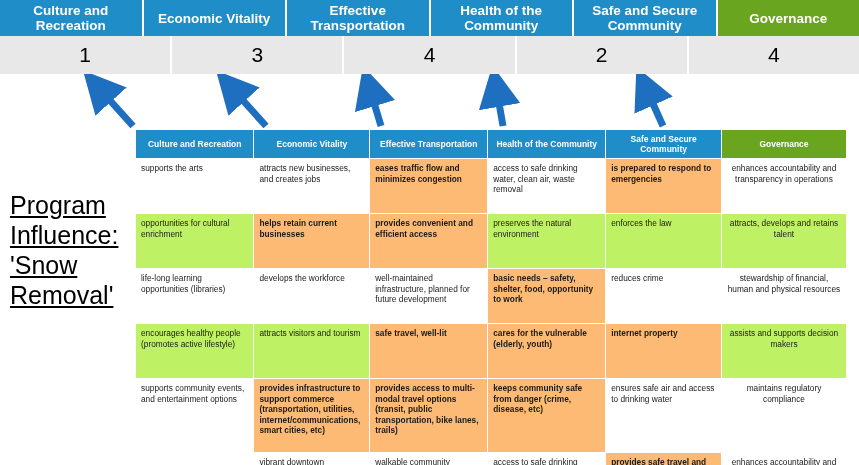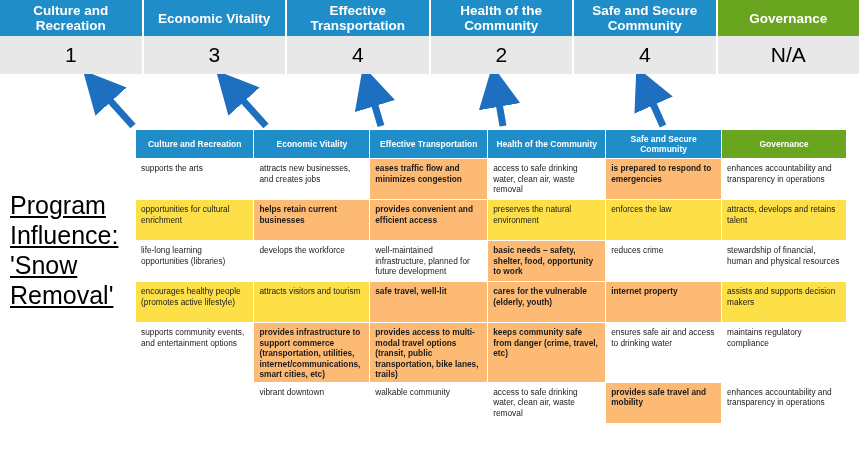--- a/index.html
+++ b/index.html
@@ -112,38 +112,39 @@
   }
   #matrix th.gov {
     background: #6aa520;
     border-right: none;
   }
   #matrix td {
     font-size: 8.3px;
     line-height: 10.5px;
     color: #1a1a1a;
     vertical-align: top;
-    padding: 4px 5px 2px 5px;
+    padding: 4px 5px 16px 5px;
     border-right: 1px solid #ffffff;
     border-bottom: 1px solid #ffffff;
     background: #ffffff;
     height: 34px;
   }
   #matrix td.shade {
-    background: #fde047;
+    background: #bef264;
   }
   #matrix td.hl {
     background: #fdba74;
     font-weight: bold;
   }
   #matrix td.empty {
     background: #ffffff;
   }
   #matrix td:last-child {
     border-right: none;
+    text-align: center;
   }
   
 </style>
 </head>
 <body>
 
 <div id="top-strip">
   <div id="top-header-row">
     <div class="top-head-cell">Culture and Recreation</div>
     <div class="top-head-cell">Economic Vitality</div>
@@ -151,21 +152,20 @@
     <div class="top-head-cell">Health of the Community</div>
     <div class="top-head-cell">Safe and Secure Community</div>
     <div class="top-head-cell gov">Governance</div>
   </div>
   <div id="top-score-row">
     <div class="top-score-cell">1</div>
     <div class="top-score-cell">3</div>
     <div class="top-score-cell">4</div>
     <div class="top-score-cell">2</div>
     <div class="top-score-cell">4</div>
-    <div class="top-score-cell">N/A</div>
   </div>
 </div>
 
 <svg id="arrow-layer" viewBox="0 0 859 62">
   <defs>
     <marker id="ah" markerWidth="6" markerHeight="6" refX="3" refY="3" orient="auto">
       <path d="M0,0 L6,3 L0,6 z" fill="#1f6fc0"></path>
     </marker>
   </defs>
   <g stroke="#1f6fc0" stroke-width="7" fill="none" marker-end="url(#ah)">
@@ -228,21 +228,21 @@
         <td class="shade">attracts visitors and tourism</td>
         <td class="hl">safe travel, well-lit</td>
         <td class="hl">cares for the vulnerable (elderly, youth)</td>
         <td class="hl">internet property</td>
         <td class="shade">assists and supports decision makers</td>
       </tr>
       <tr>
         <td class="">supports community events, and entertainment options</td>
         <td class="hl">provides infrastructure to support commerce (transportation, utilities, internet/communications, smart cities, etc)</td>
         <td class="hl">provides access to multi-modal travel options (transit, public transportation, bike lanes, trails)</td>
-        <td class="hl">keeps community safe from danger (crime, travel, etc)</td>
+        <td class="hl">keeps community safe from danger (crime, disease, etc)</td>
         <td class="">ensures safe air and access to drinking water</td>
         <td class="">maintains regulatory compliance</td>
       </tr>
       <tr>
         <td class="empty"></td>
         <td class="">vibrant downtown</td>
         <td class="">walkable community</td>
         <td class="">access to safe drinking water, clean air, waste removal</td>
         <td class="hl">provides safe travel and mobility</td>
         <td class="">enhances accountability and transparency in operations</td>

